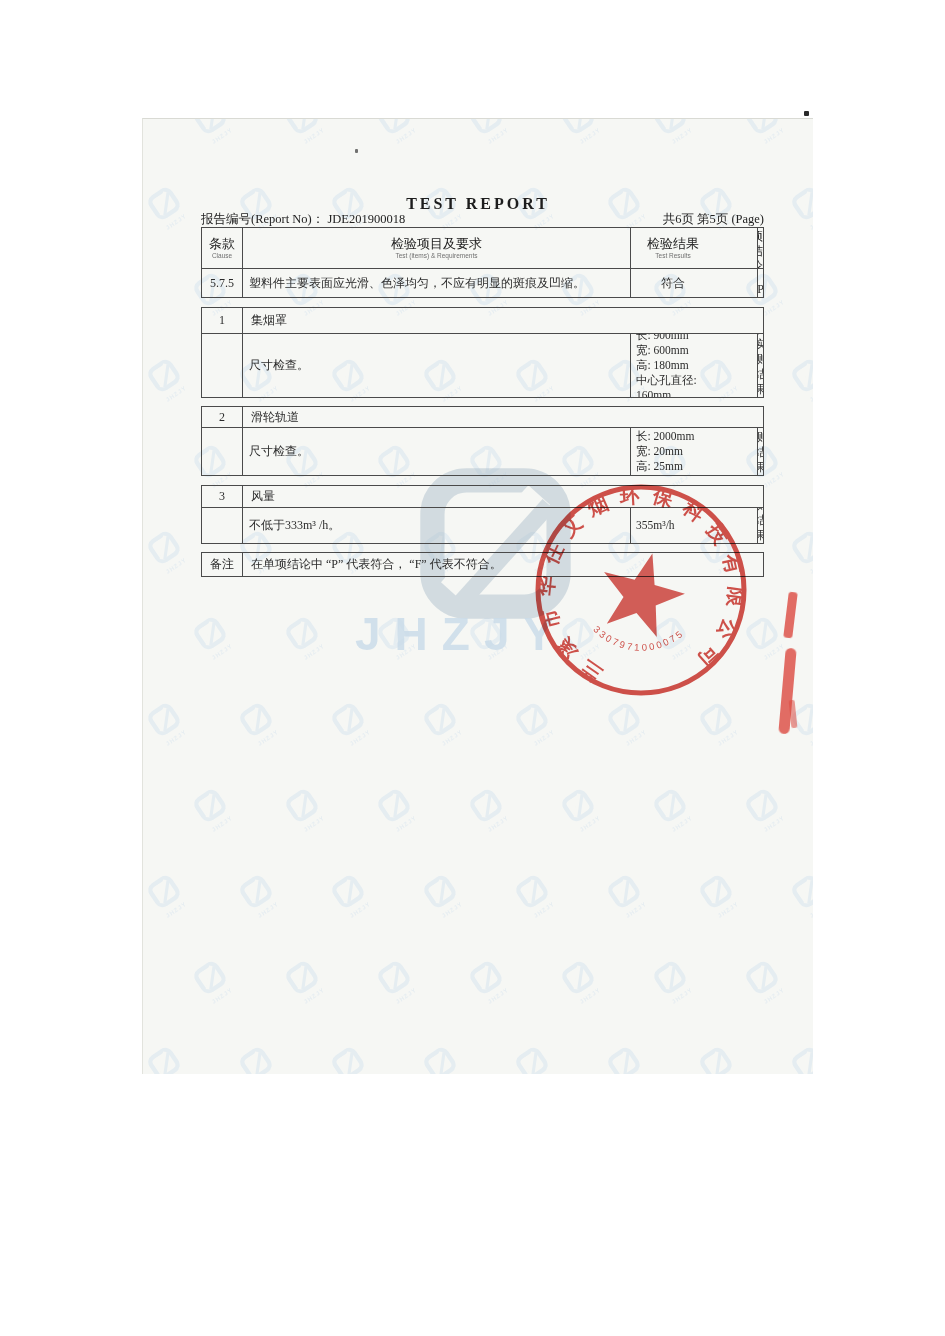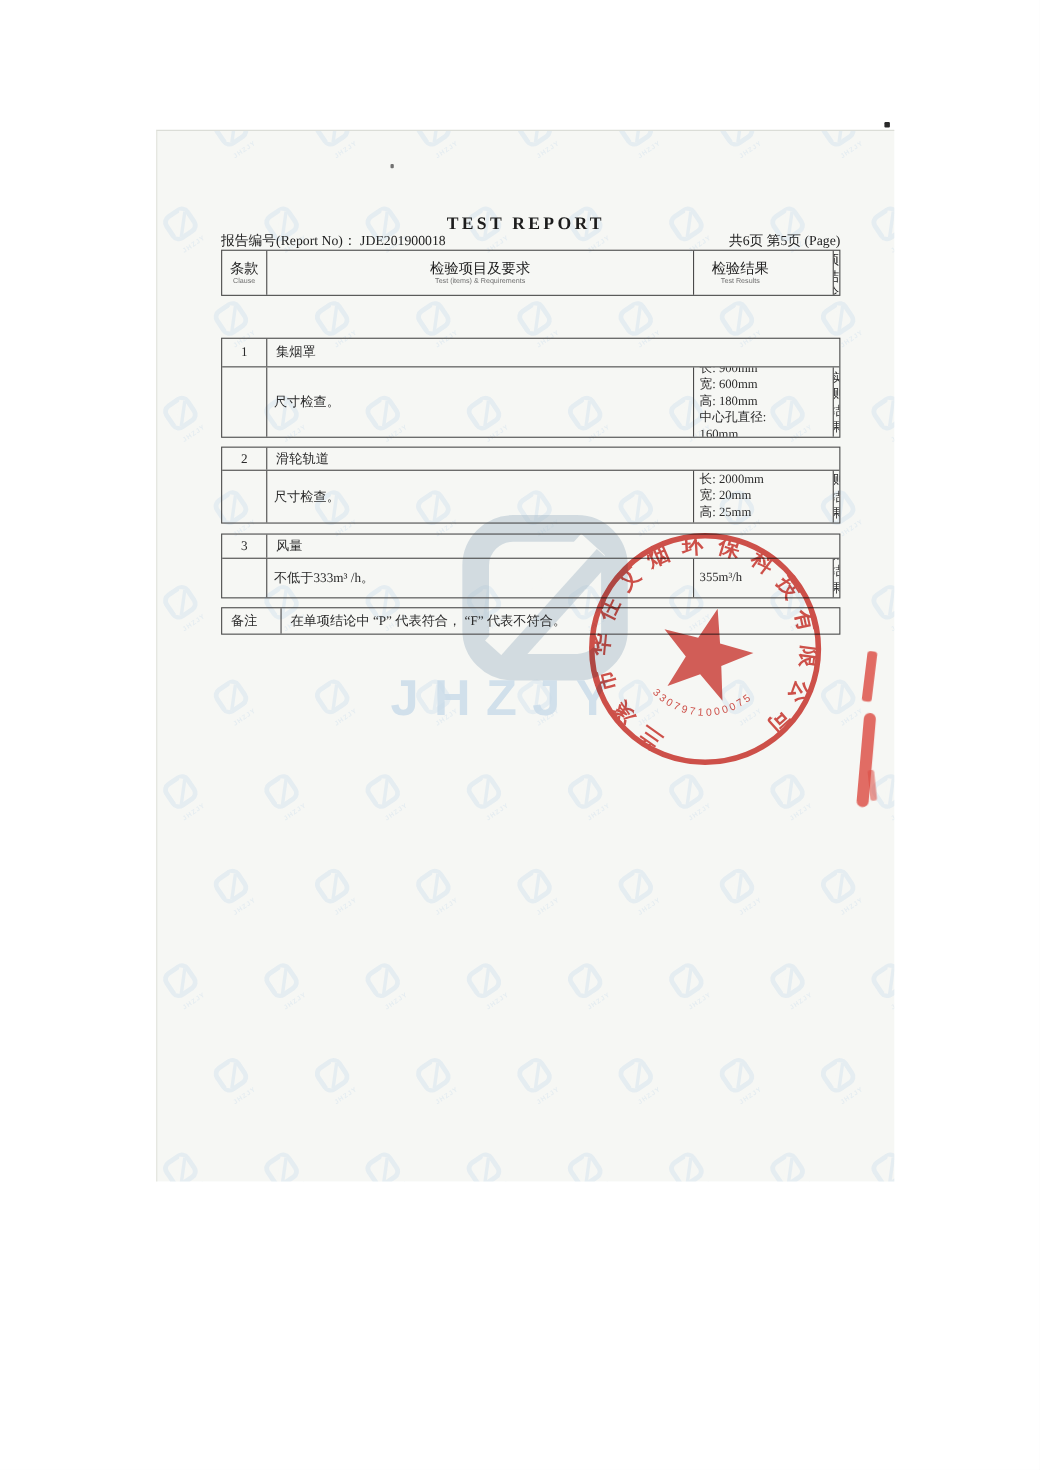--- a/index.html
+++ b/index.html
@@ -571,20 +571,26 @@
         <div class="cell c3 hdr-cell">
           <div class="hdr-cn">检验结果</div>
           <div class="hdr-en">Test Results</div>
         </div>
         <div class="cell c4 hdr-cell">
           <div class="hdr-cn pre" style="font-size:12px;">单项结
 论</div>
           <div class="hdr-en">Conclusion</div>
         </div>
       </div>
+      <div class="row" style="height:29px;">
+        <div class="cell c1 fs12">5.7.5</div>
+        <div class="cell c2 fs12">塑料件主要表面应光滑、色泽均匀，不应有明显的斑痕及凹缩。</div>
+        <div class="cell c3 fs12">符合</div>
+        <div class="cell c4 fs12">P</div>
+      </div>
     </div>
 
     <div class="tbl" style="top:188px;">
       <div class="row" style="height:25px;">
         <div class="cell c1 fs12">1</div>
         <div class="cell span-rest fs12">集烟罩</div>
       </div>
       <div class="row" style="height:64px;">
         <div class="cell c1"></div>
         <div class="cell c2 fs12">尺寸检查。</div>
@@ -625,21 +631,21 @@
         <div class="cell c1"></div>
         <div class="cell c2 fs12">不低于333m³ /h。</div>
         <div class="cell c3 left fs115">355m³/h</div>
         <div class="cell c4 fs115 pre">仅提供
 实测结
 果</div>
       </div>
     </div>
 
     <div class="tbl" style="top:433px;">
-      <div class="row" style="height:23px;gap:13px;">
+      <div class="row" style="height:23px;">
         <div class="cell c1 fs12">备注</div>
         <div class="cell span-rest fs12">在单项结论中 “P” 代表符合， “F” 代表不符合。</div>
       </div>
     </div>
 
   </div>
 
   <svg class="stamp" viewBox="0 0 220 220">
     <g fill="none" stroke="#cf3a33">
       <circle cx="110" cy="110" r="103" stroke-width="5"></circle>

